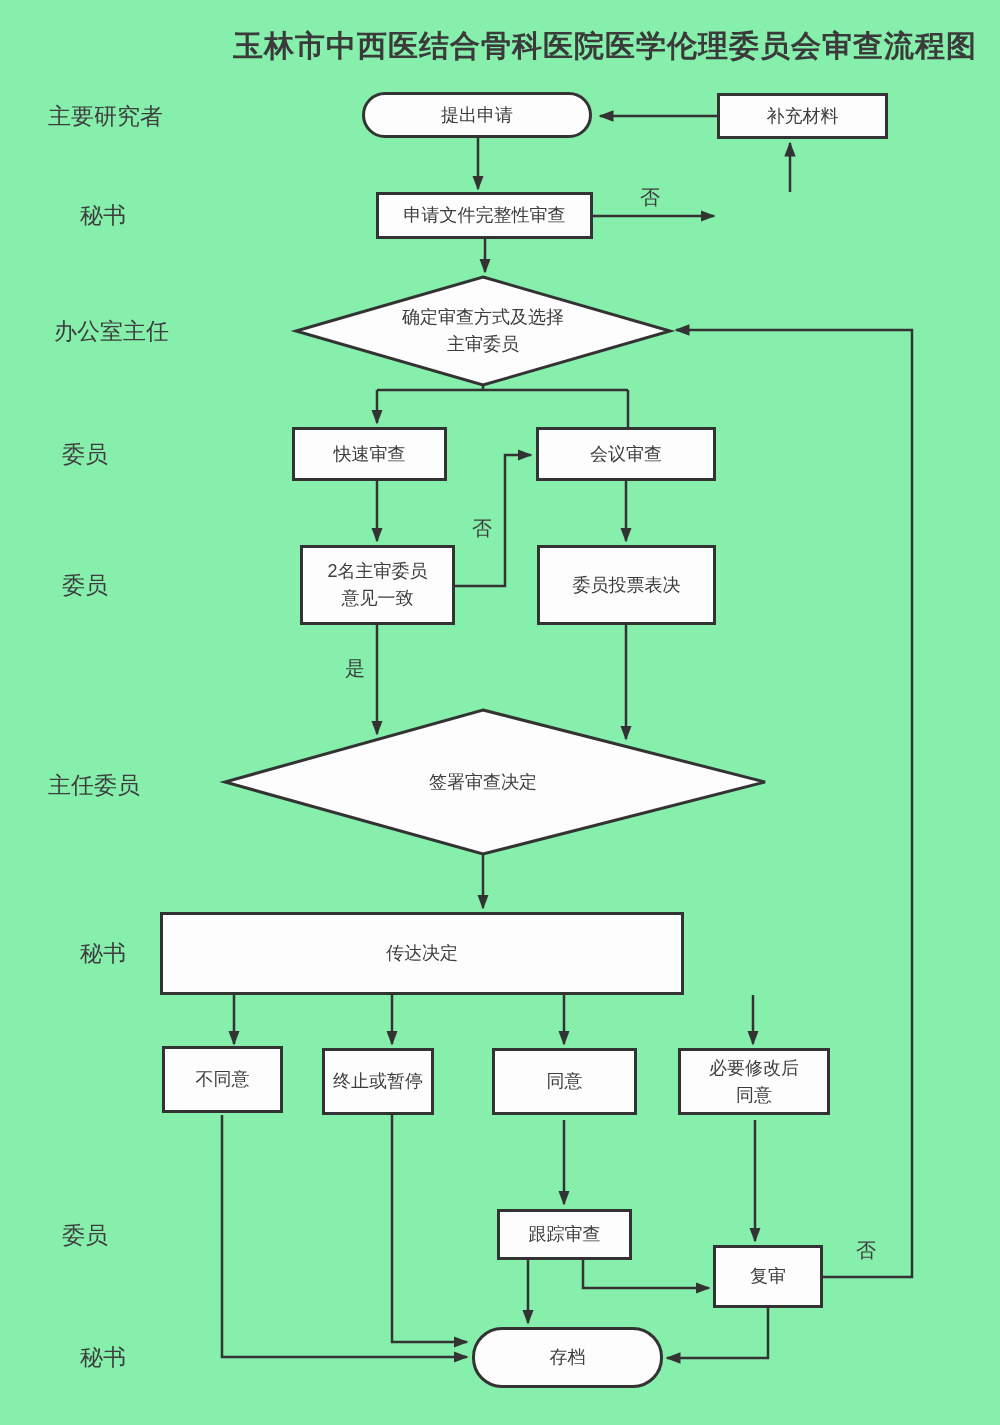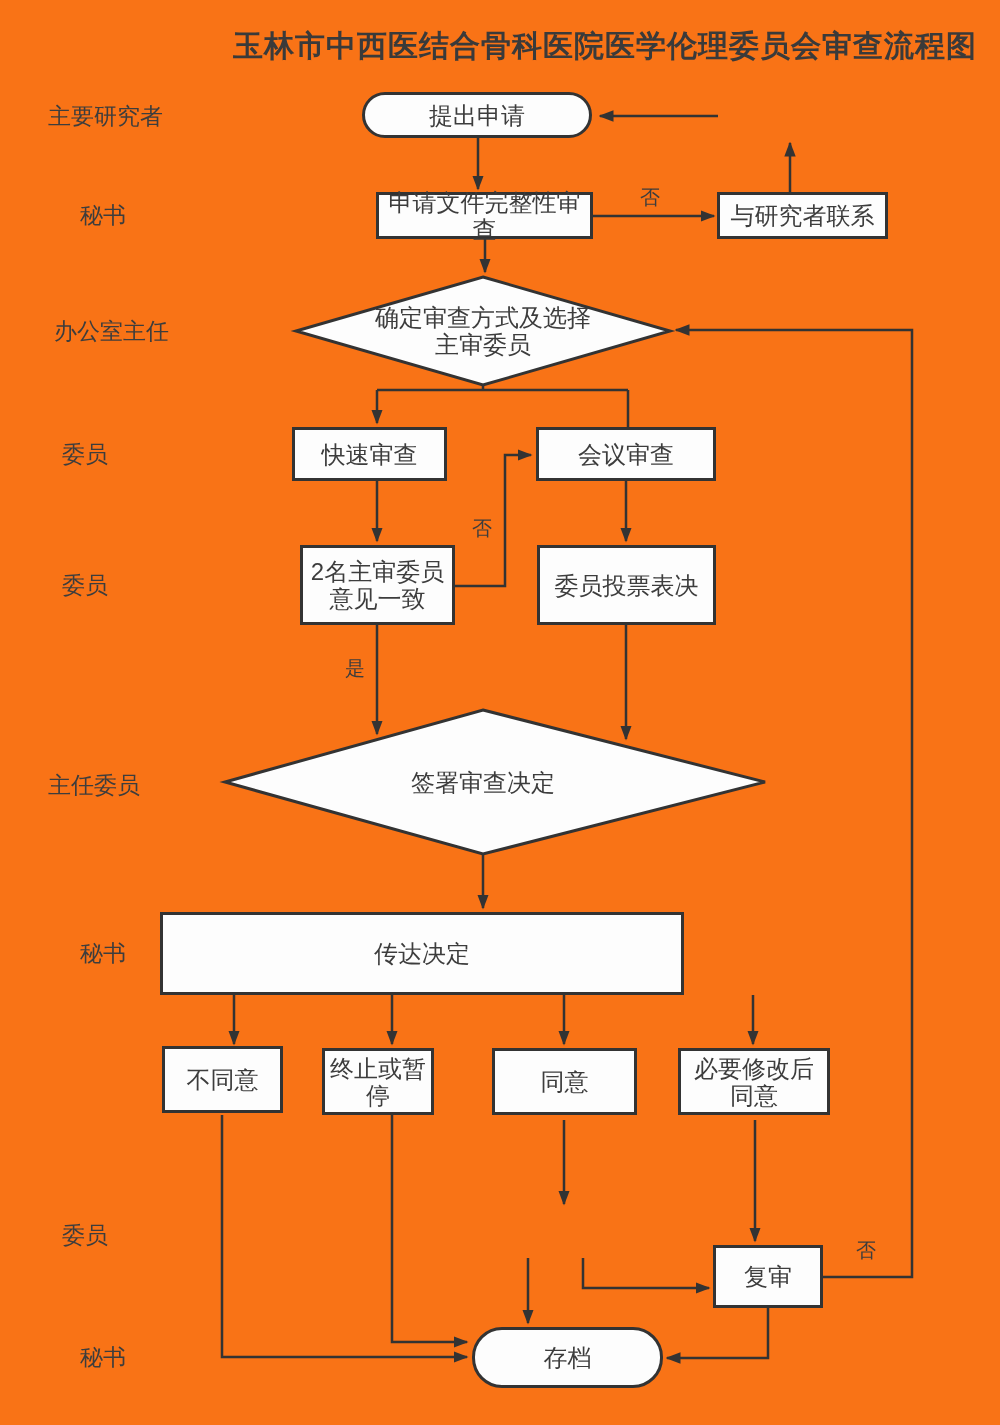--- a/index.html
+++ b/index.html
@@ -1,32 +1,32 @@
 <!DOCTYPE html>
 <html><head>
 <meta charset="utf-8">
 <style>
   html,body{margin:0;padding:0;background:#f6f6f6;}
   #canvas{
-    position:relative;width:1000px;height:1425px;background:#f97316;
+    position:relative;width:1000px;height:1425px;background:#86efac;
     font-family:"Liberation Sans","DejaVu Sans",sans-serif;color:#3c3c3c;
     overflow:hidden;
   }
   #connectors{position:absolute;left:0;top:0;z-index:1;}
   .title{
     position:absolute;left:205px;top:26px;width:800px;text-align:center;
     font-size:30px;font-weight:bold;color:#3a3a3a;letter-spacing:1px;z-index:3;
   }
   .role{
     position:absolute;transform:translateY(-50%);font-size:23px;color:#3d3d3d;
     z-index:3;white-space:nowrap;
   }
   .node{
     position:absolute;display:flex;align-items:center;justify-content:center;
-    text-align:center;font-size:24px;line-height:27px;color:#3d3d3d;
+    text-align:center;font-size:18px;line-height:27px;color:#3d3d3d;
     white-space:pre-line;z-index:2;box-sizing:border-box;
   }
   .rect{border:3px solid #333;background:#fdfdfd;}
   .stadium{border:3px solid #333;background:#fdfdfd;}
   .diamond-text{background:transparent;}
   .edge-label{
     position:absolute;font-size:20px;color:#3d3d3d;z-index:3;white-space:nowrap;
   }
 </style>
 </head>
@@ -105,24 +105,24 @@
   <div class="role" style="left:54px;top:331px">办公室主任</div>
   <div class="role" style="left:62px;top:454px">委员</div>
   <div class="role" style="left:62px;top:585px">委员</div>
   <div class="role" style="left:48px;top:785px">主任委员</div>
   <div class="role" style="left:80px;top:953px">秘书</div>
   <div class="role" style="left:62px;top:1235px">委员</div>
   <div class="role" style="left:80px;top:1357px">秘书</div>
 
   <div class="node stadium" style="left:362px;top:92px;width:230px;height:46px;border-radius:23px">提出申请</div>
 
+  <div class="node rect" style="left:717px;top:93px;width:171px;height:46px">补充材料</div>
 
   <div class="node rect" style="left:376px;top:192px;width:217px;height:47px">申请文件完整性审查</div>
 
-  <div class="node rect" style="left:717px;top:192px;width:171px;height:47px">与研究者联系</div>
 
   <div class="node diamond-text" style="left:343px;top:299px;width:280px;height:64px">确定审查方式及选择
 主审委员</div>
 
   <div class="node rect" style="left:292px;top:427px;width:155px;height:54px">快速审查</div>
 
   <div class="node rect" style="left:536px;top:427px;width:180px;height:54px">会议审查</div>
 
   <div class="node rect" style="left:300px;top:545px;width:155px;height:80px">2名主审委员
 意见一致</div>
@@ -135,20 +135,21 @@
 
   <div class="node rect" style="left:162px;top:1046px;width:121px;height:67px">不同意</div>
 
   <div class="node rect" style="left:322px;top:1048px;width:112px;height:67px">终止或暂停</div>
 
   <div class="node rect" style="left:492px;top:1048px;width:145px;height:67px">同意</div>
 
   <div class="node rect" style="left:678px;top:1048px;width:152px;height:67px">必要修改后
 同意</div>
 
+  <div class="node rect" style="left:497px;top:1209px;width:135px;height:51px">跟踪审查</div>
 
   <div class="node rect" style="left:713px;top:1245px;width:110px;height:63px">复审</div>
 
   <div class="node stadium" style="left:472px;top:1327px;width:191px;height:61px;border-radius:30px">存档</div>
 
   <div class="edge-label" style="left:640px;top:184px">否</div>
   <div class="edge-label" style="left:472px;top:515px">否</div>
   <div class="edge-label" style="left:345px;top:655px">是</div>
   <div class="edge-label" style="left:856px;top:1237px">否</div>
 

